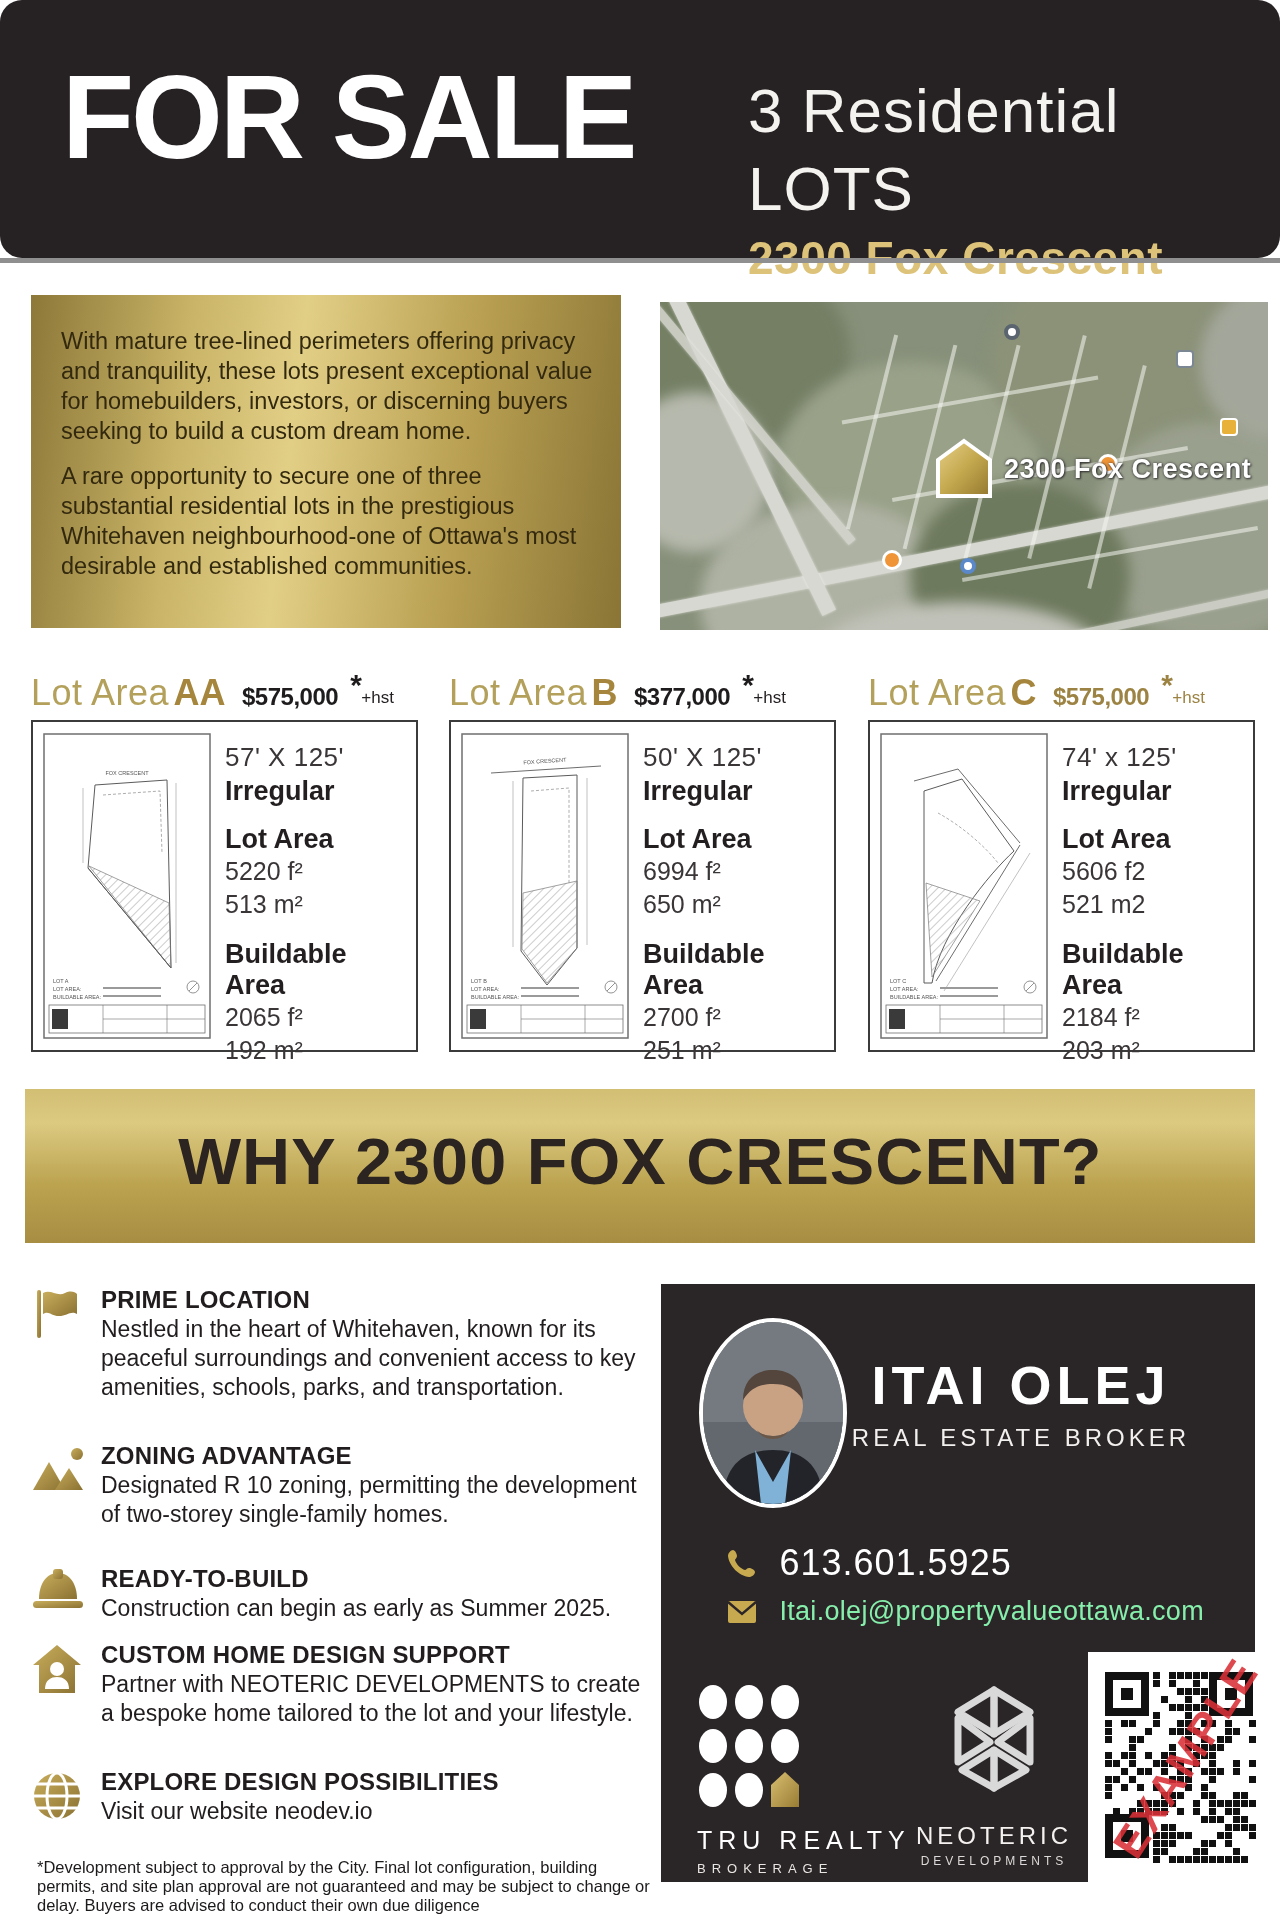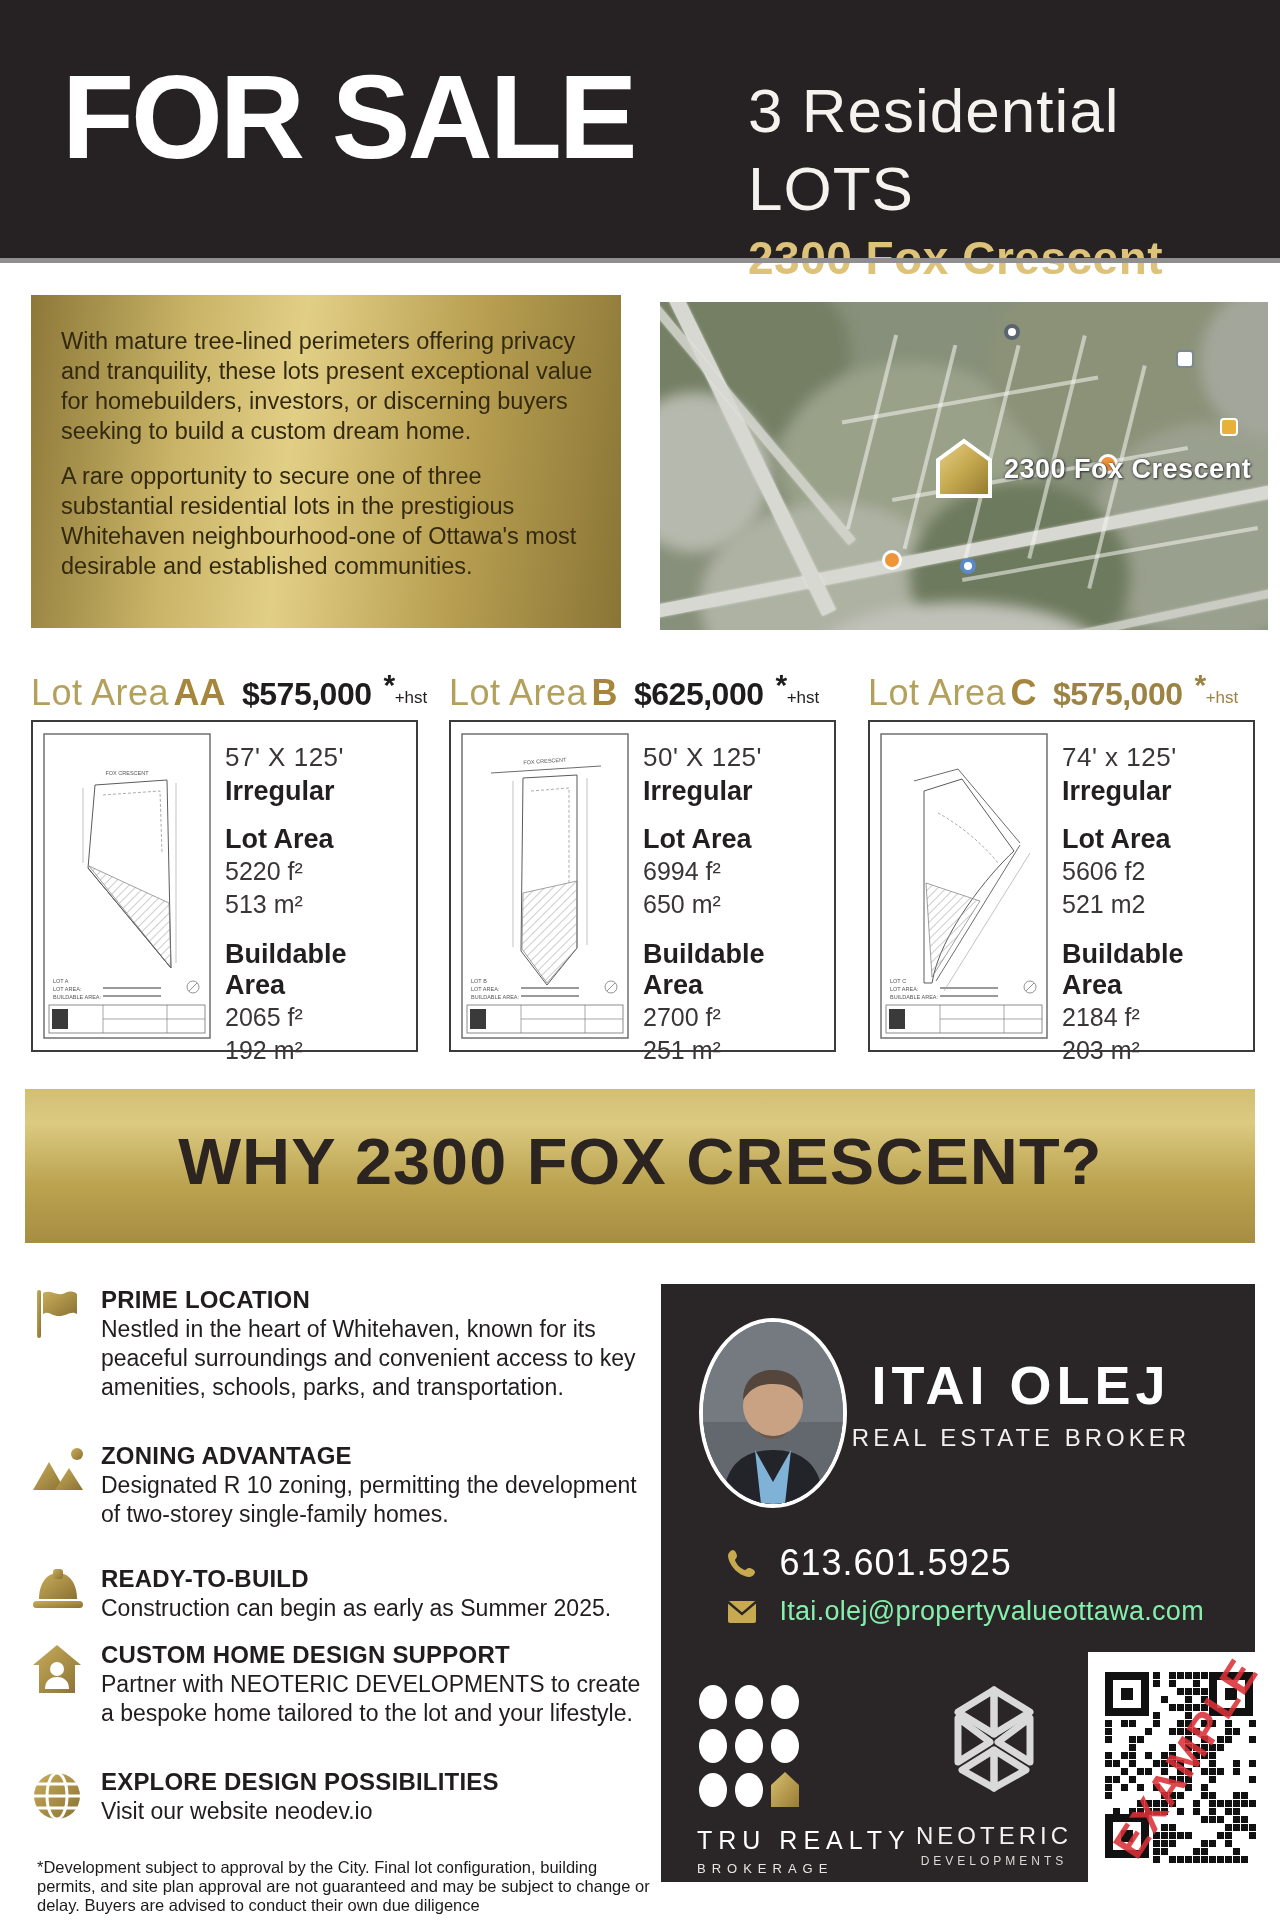--- a/index.html
+++ b/index.html
@@ -1,20 +1,20 @@
 <!DOCTYPE html>
 <html><head>
 <meta charset="utf-8">
 <style>
   html,body{margin:0;padding:0;background:#e9e9e9;}
   .page{position:relative;width:1280px;height:1920px;background:#ffffff;overflow:hidden;
         font-family:"Liberation Sans",sans-serif;color:#231f20;}
 
   
-  .hdr{position:absolute;left:0;top:0;width:1280px;height:258px;background:#262122;}
+  .hdr{position:absolute;left:0;top:0;width:1280px;height:258px;background:#262122;border-radius:22px;}
   .hdr-rule{position:absolute;left:0;top:258px;width:1280px;height:5px;background:#8f8f8f;}
   .hdr-title{position:absolute;left:62px;top:58px;font-size:118px;font-weight:800;
              letter-spacing:-3px;color:#ffffff;line-height:1;}
   .hdr-sub{position:absolute;left:748px;top:72px;width:520px;}
   .hdr-sub .l1{font-size:62px;font-weight:300;color:#f5f3f0;letter-spacing:1px;line-height:1.25;}
   .hdr-sub .l2{font-size:46px;font-weight:700;color:#ddc279;letter-spacing:.5px;line-height:1.35;}
 
   
   .gold-box{position:absolute;left:31px;top:295px;width:590px;height:333px;box-sizing:border-box;
             padding:32px 28px 0 30px;
@@ -30,21 +30,21 @@
   .marker-label{position:absolute;left:344px;top:152px;font-size:27px;font-weight:800;color:#ffffff;
                 text-shadow:0 0 3px #3a3a3a,1px 1px 2px #3a3a3a;letter-spacing:.5px;}
   .marker-house{position:absolute;left:272px;top:136px;}
 
   
   .lot-col{position:absolute;top:668px;width:387px;}
   .lot-col.a{left:31px}.lot-col.b{left:449px}.lot-col.c{left:868px}
   .lot-head{height:46px;white-space:nowrap;}
   .lot-head .lbl{font-size:36px;font-weight:300;color:#b3a05a;letter-spacing:.5px;}
   .lot-head .ltr{font-size:36px;font-weight:800;color:#a5863c;}
-  .lot-head .price{font-size:32px;font-weight:800;color:#1f1c1d;margin-left:12px;letter-spacing:-.5px;}
+  .lot-head .price{font-size:24px;font-weight:800;color:#1f1c1d;margin-left:12px;letter-spacing:-.5px;}
   .lot-head .star{font-size:30px;font-weight:800;vertical-align:10px;}
   .lot-head .hst{font-size:17px;font-weight:500;vertical-align:2px;}
   .lot-col.c .price,.lot-col.c .star,.lot-col.c .hst{color:#9c8343;}
   .lot-card{position:relative;margin-top:6px;height:332px;background:#ffffff;border:2px solid #3b3b3b;box-sizing:border-box;}
   .sheet{position:absolute;left:10px;top:11px;}
   .lot-details{position:absolute;left:192px;top:20px;right:6px;}
   .dims{font-size:26px;font-weight:300;color:#3a3637;letter-spacing:.5px;}
   .shape{font-size:27px;font-weight:800;color:#231f20;margin-top:3px;}
   .sect{font-size:27px;font-weight:800;color:#231f20;}
   .sect.m1{margin-top:17px}.sect.m2{margin-top:19px}
@@ -203,21 +203,21 @@
         <div class="val">2065 f²</div>
         <div class="val">192 m²</div>
       </div>
     </div>
   </div>
 
   <div class="lot-col b">
     <div class="lot-head">
       <span class="lbl">Lot Area</span>
       <span class="ltr"> </span><span class="ltr">B</span>
-      <span class="price">$625,000</span><span class="price star">*</span><span class="hst">+hst</span>
+      <span class="price">$377,000</span><span class="price star">*</span><span class="hst">+hst</span>
     </div>
     <div class="lot-card">
       <svg class="sheet" width="168" height="306" viewBox="0 0 168 306">
         <defs>
             <pattern id="hB" width="6" height="6" patternUnits="userSpaceOnUse" patternTransform="rotate(45)">
           <line x1="0" y1="0" x2="0" y2="6" stroke="#9a9a9a" stroke-width="1"></line>
             </pattern>
           </defs>
         <rect x="1" y="1" width="166" height="304" fill="#ffffff" stroke="#6f6f6f" stroke-width="1.5"></rect>
         <text x="84" y="30" text-anchor="middle" class="plan-t" transform="rotate(-4 84 30)">FOX CRESCENT</text>

